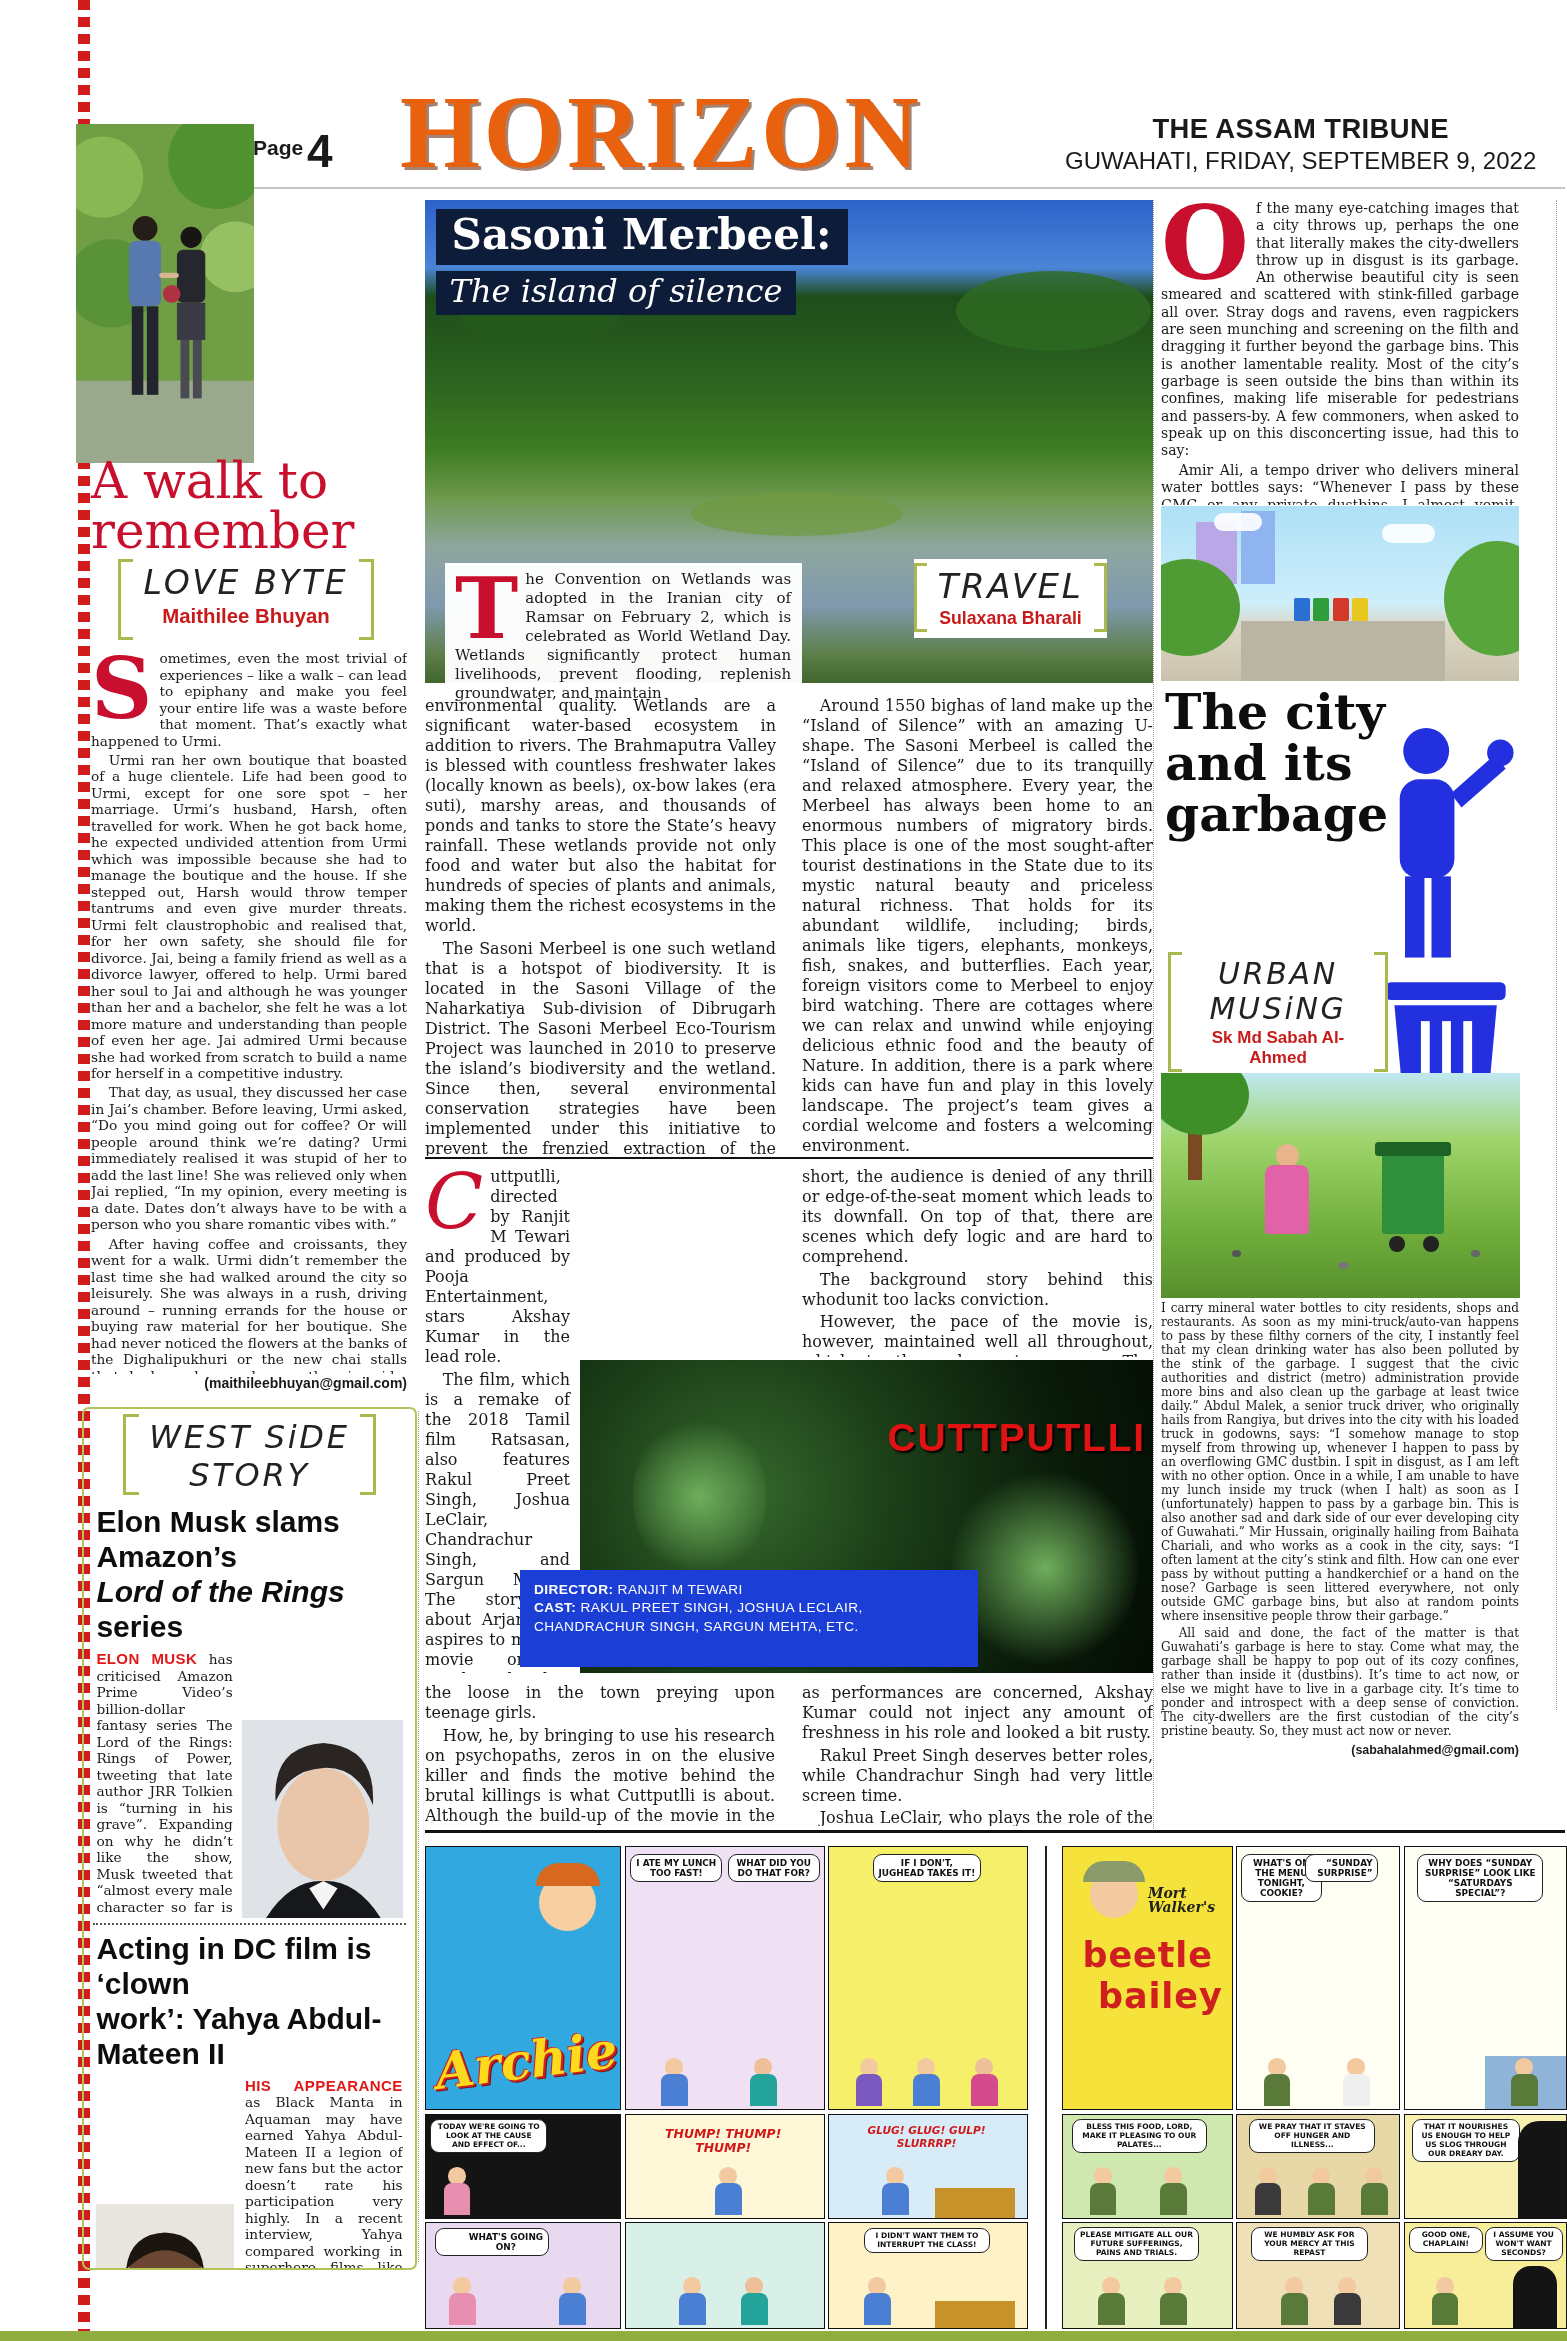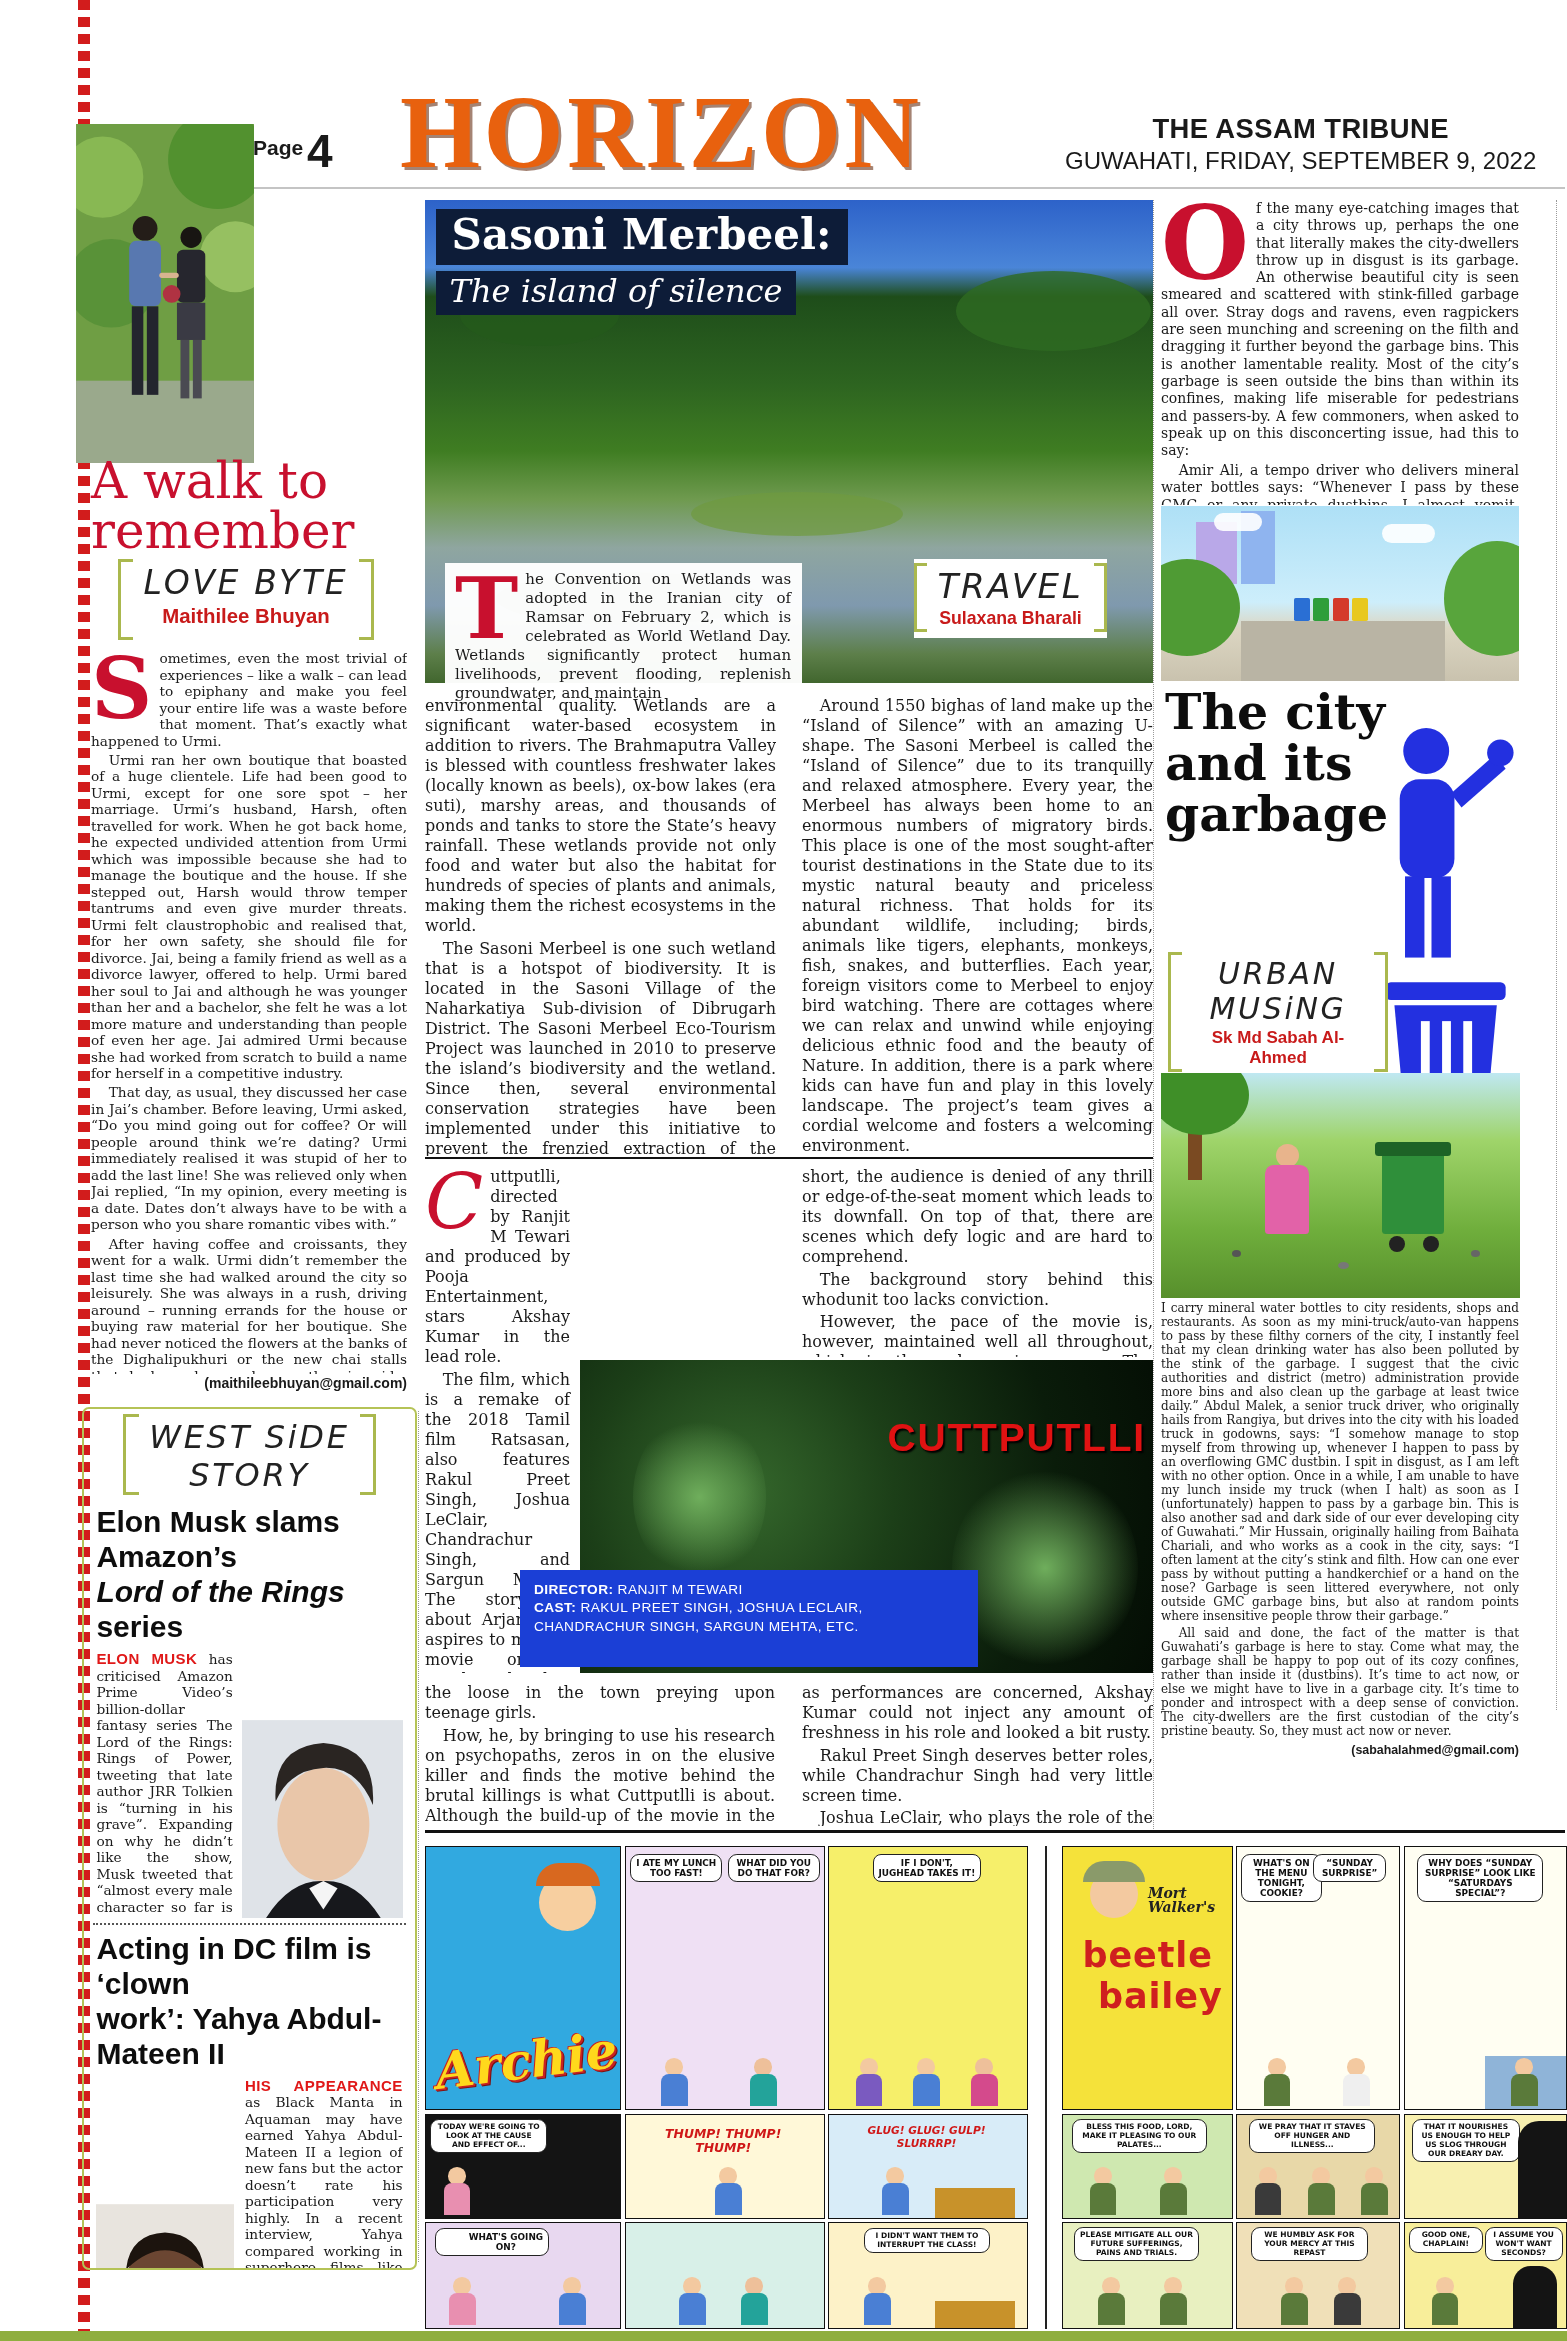--- a/index.html
+++ b/index.html
@@ -379,21 +379,21 @@
     <div class="fig" style="left:35px;">
         <div class="h"></div>
         <div class="b" style="background:#4a7fd4;"></div>
       </div>
     <div class="fig" style="left:124px;">
         <div class="h" style="background:#eec09a;"></div>
         <div class="b" style="background:#23a39a;"></div>
       </div>
   </div>
   <div class="panel" style="left:828px;top:1846px;width:200px;height:264px;background:#f6ef6a;">
-    <div class="bubble" style="left:44px;top:7px;width:97px;border-radius:8px;">IF I DON'T, JUGHEAD TAKES IT!</div>
+    <div class="bubble" style="left:44px;top:7px;width:97px;">IF I DON'T, JUGHEAD TAKES IT!</div>
     <div class="fig" style="left:26.6px;">
         <div class="h"></div>
         <div class="b" style="background:#7a5ac0;"></div>
       </div>
     <div class="fig" style="left:84px;">
         <div class="h"></div>
         <div class="b" style="background:#4a7fd4;"></div>
       </div>
     <div class="fig" style="left:142px;">
         <div class="h" style="background:#eec09a;"></div>
@@ -456,21 +456,21 @@
 
   <div class="panel" style="left:1062px;top:1846px;width:171px;height:264px;background:#f5e23a;">
     <div class="abs blob" style="left:26.6px;top:23px;width:48px;height:48px;background:#f3c9a0;border-radius:50%;"></div>
     <div class="abs" style="left:19.5px;top:14px;width:62px;height:21px;background:#8a9a6a;border-radius:26.6px 26.6px 0 0;"></div>
     <div class="abs beetle-credit" style="left:85px;top:39px;">Mort Walker's</div>
     <div class="abs beetle-logo" style="left:19.5px;top:92px;">beetle</div>
     <div class="abs beetle-logo" style="left:35px;top:133px;">bailey</div>
   </div>
   <div class="panel" style="left:1236px;top:1846px;width:164px;height:264px;background:#fffef2;">
     <div class="bubble" style="left:3.5px;top:7px;width:71px;">WHAT'S ON THE MENU TONIGHT, COOKIE?</div>
-    <div class="bubble" style="right:13px;top:7px;width:62px;">“SUNDAY SURPRISE”</div>
+    <div class="bubble" style="right:21px;top:7px;width:62px;text-align:right;">“SUNDAY SURPRISE”</div>
     <div class="fig" style="left:26.6px;">
         <div class="h"></div>
         <div class="b" style="background:#5a7a3a;"></div>
       </div>
     <div class="fig" style="left:106px;">
         <div class="h"></div>
         <div class="b" style="background:#efefef;"></div>
       </div>
   </div>
   <div class="panel" style="left:1404px;top:1846px;width:163px;height:264px;background:#fffef2;">

